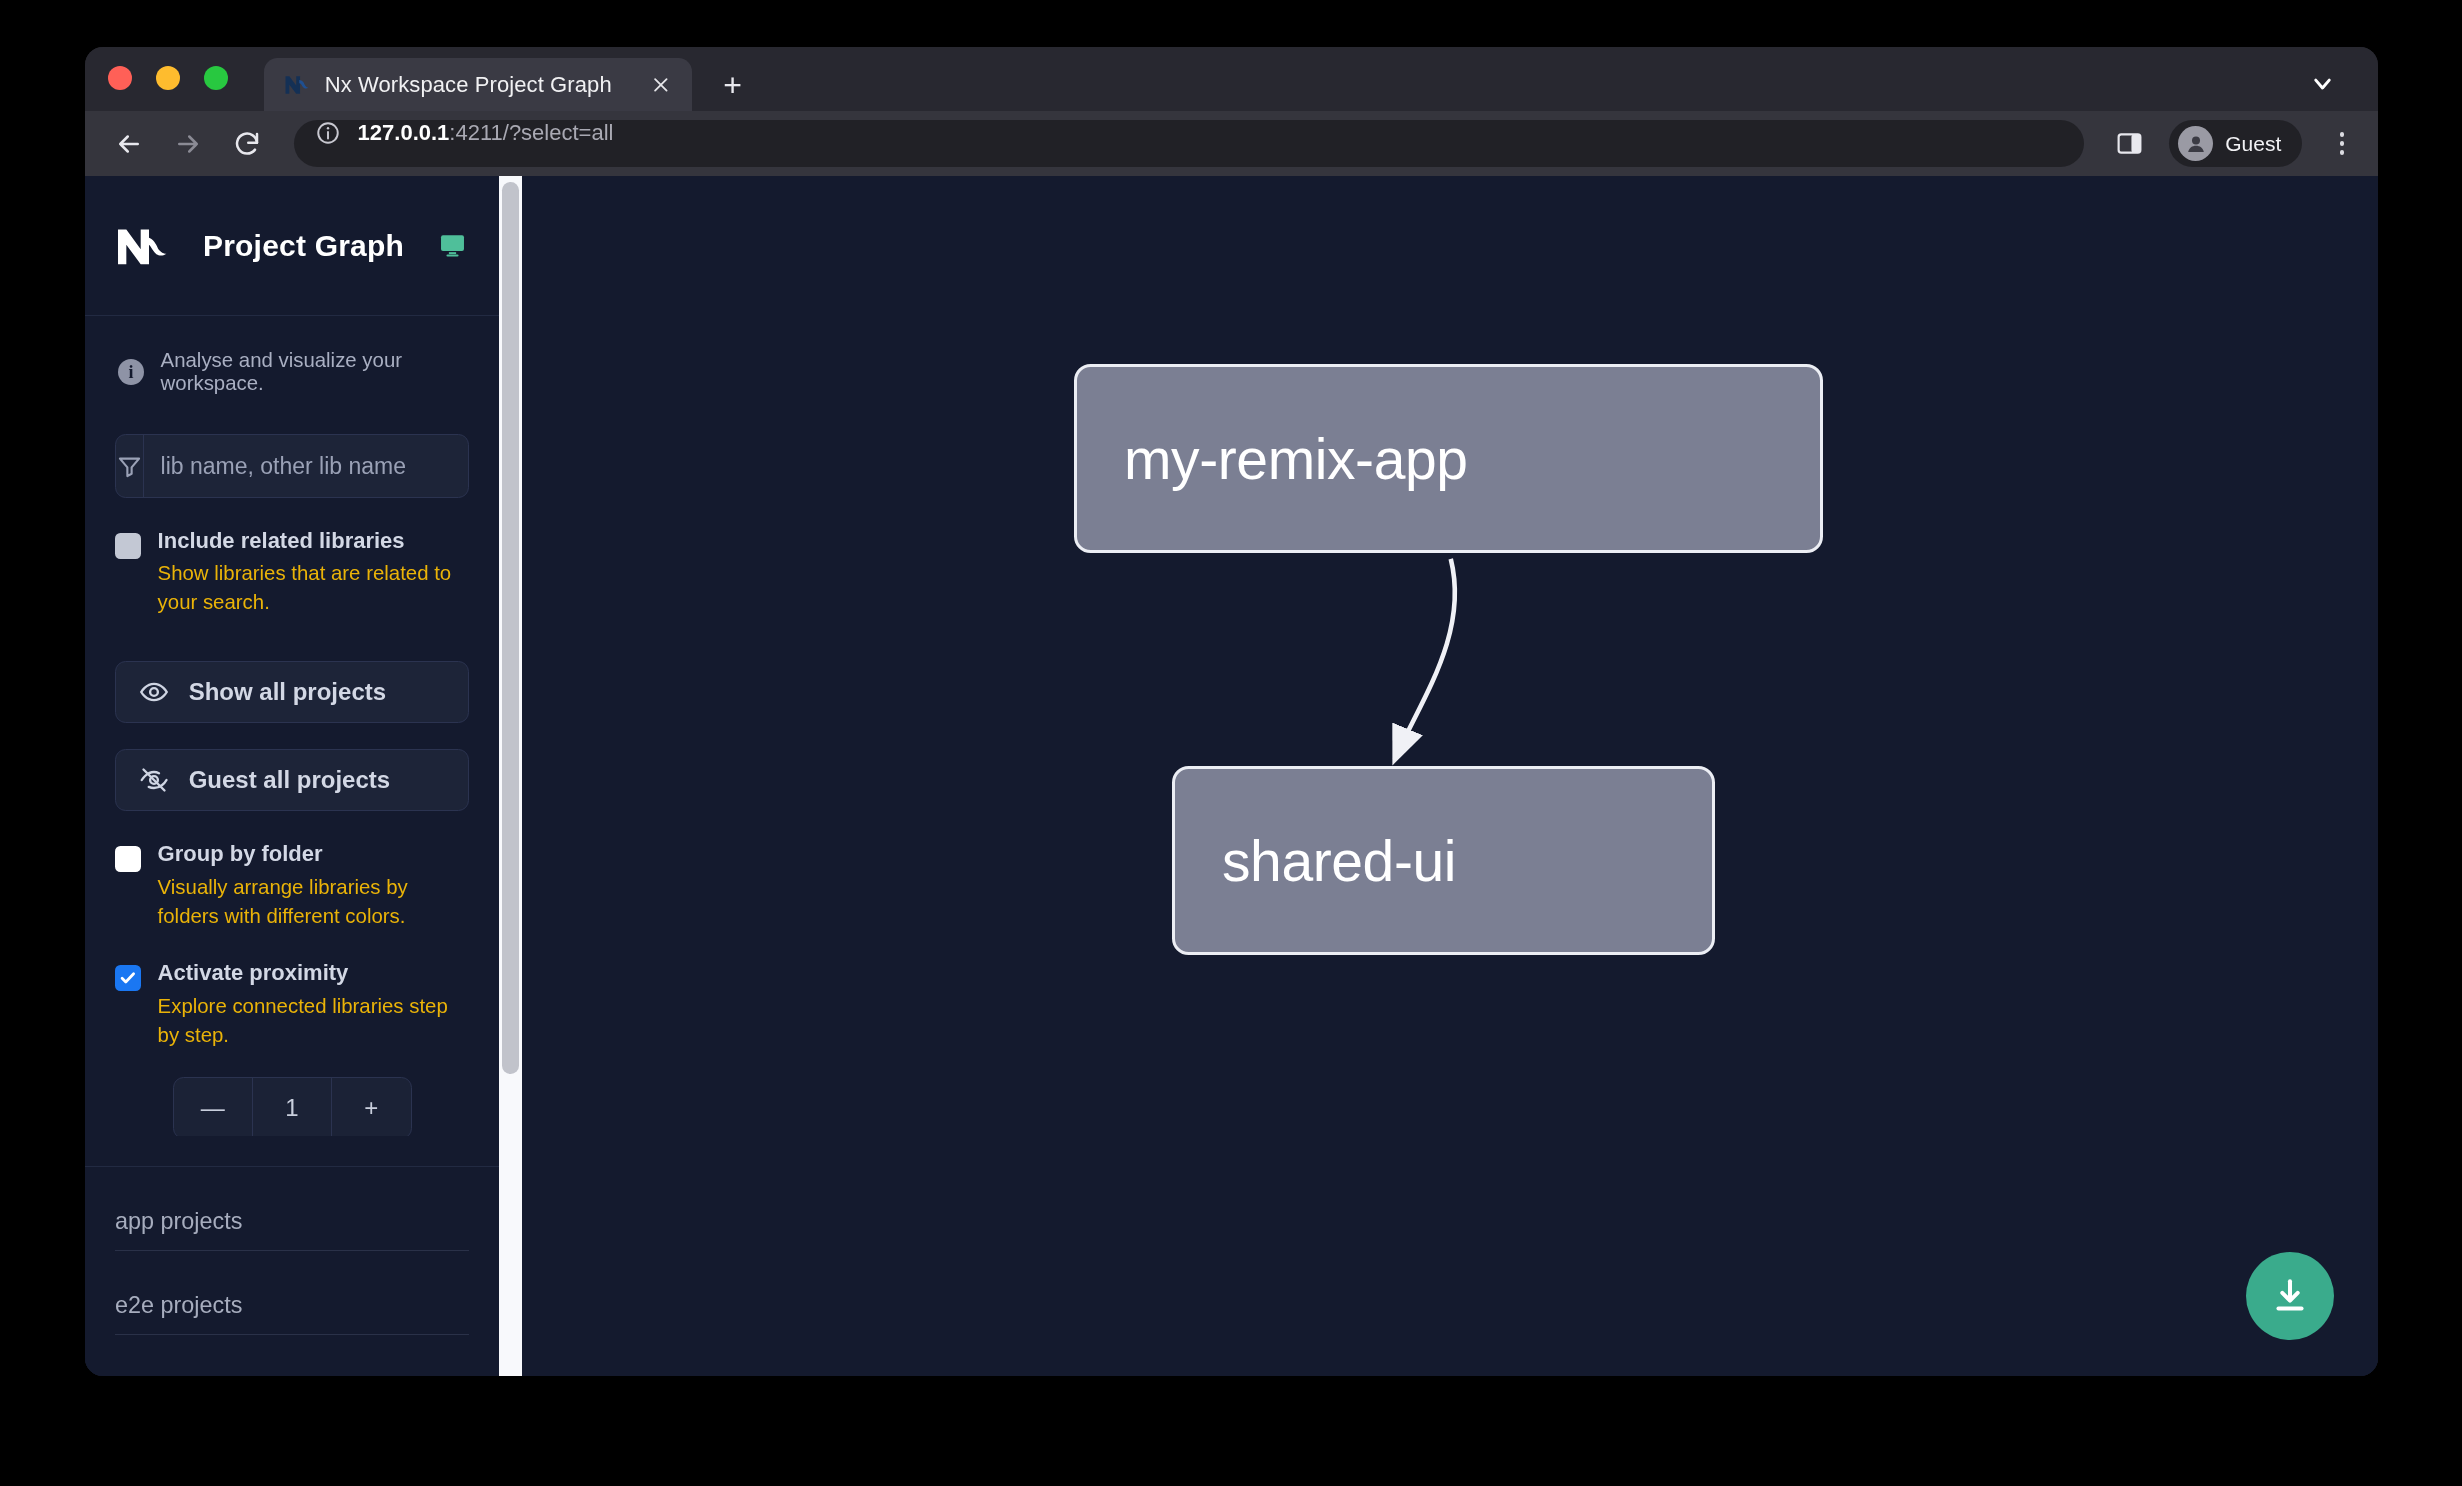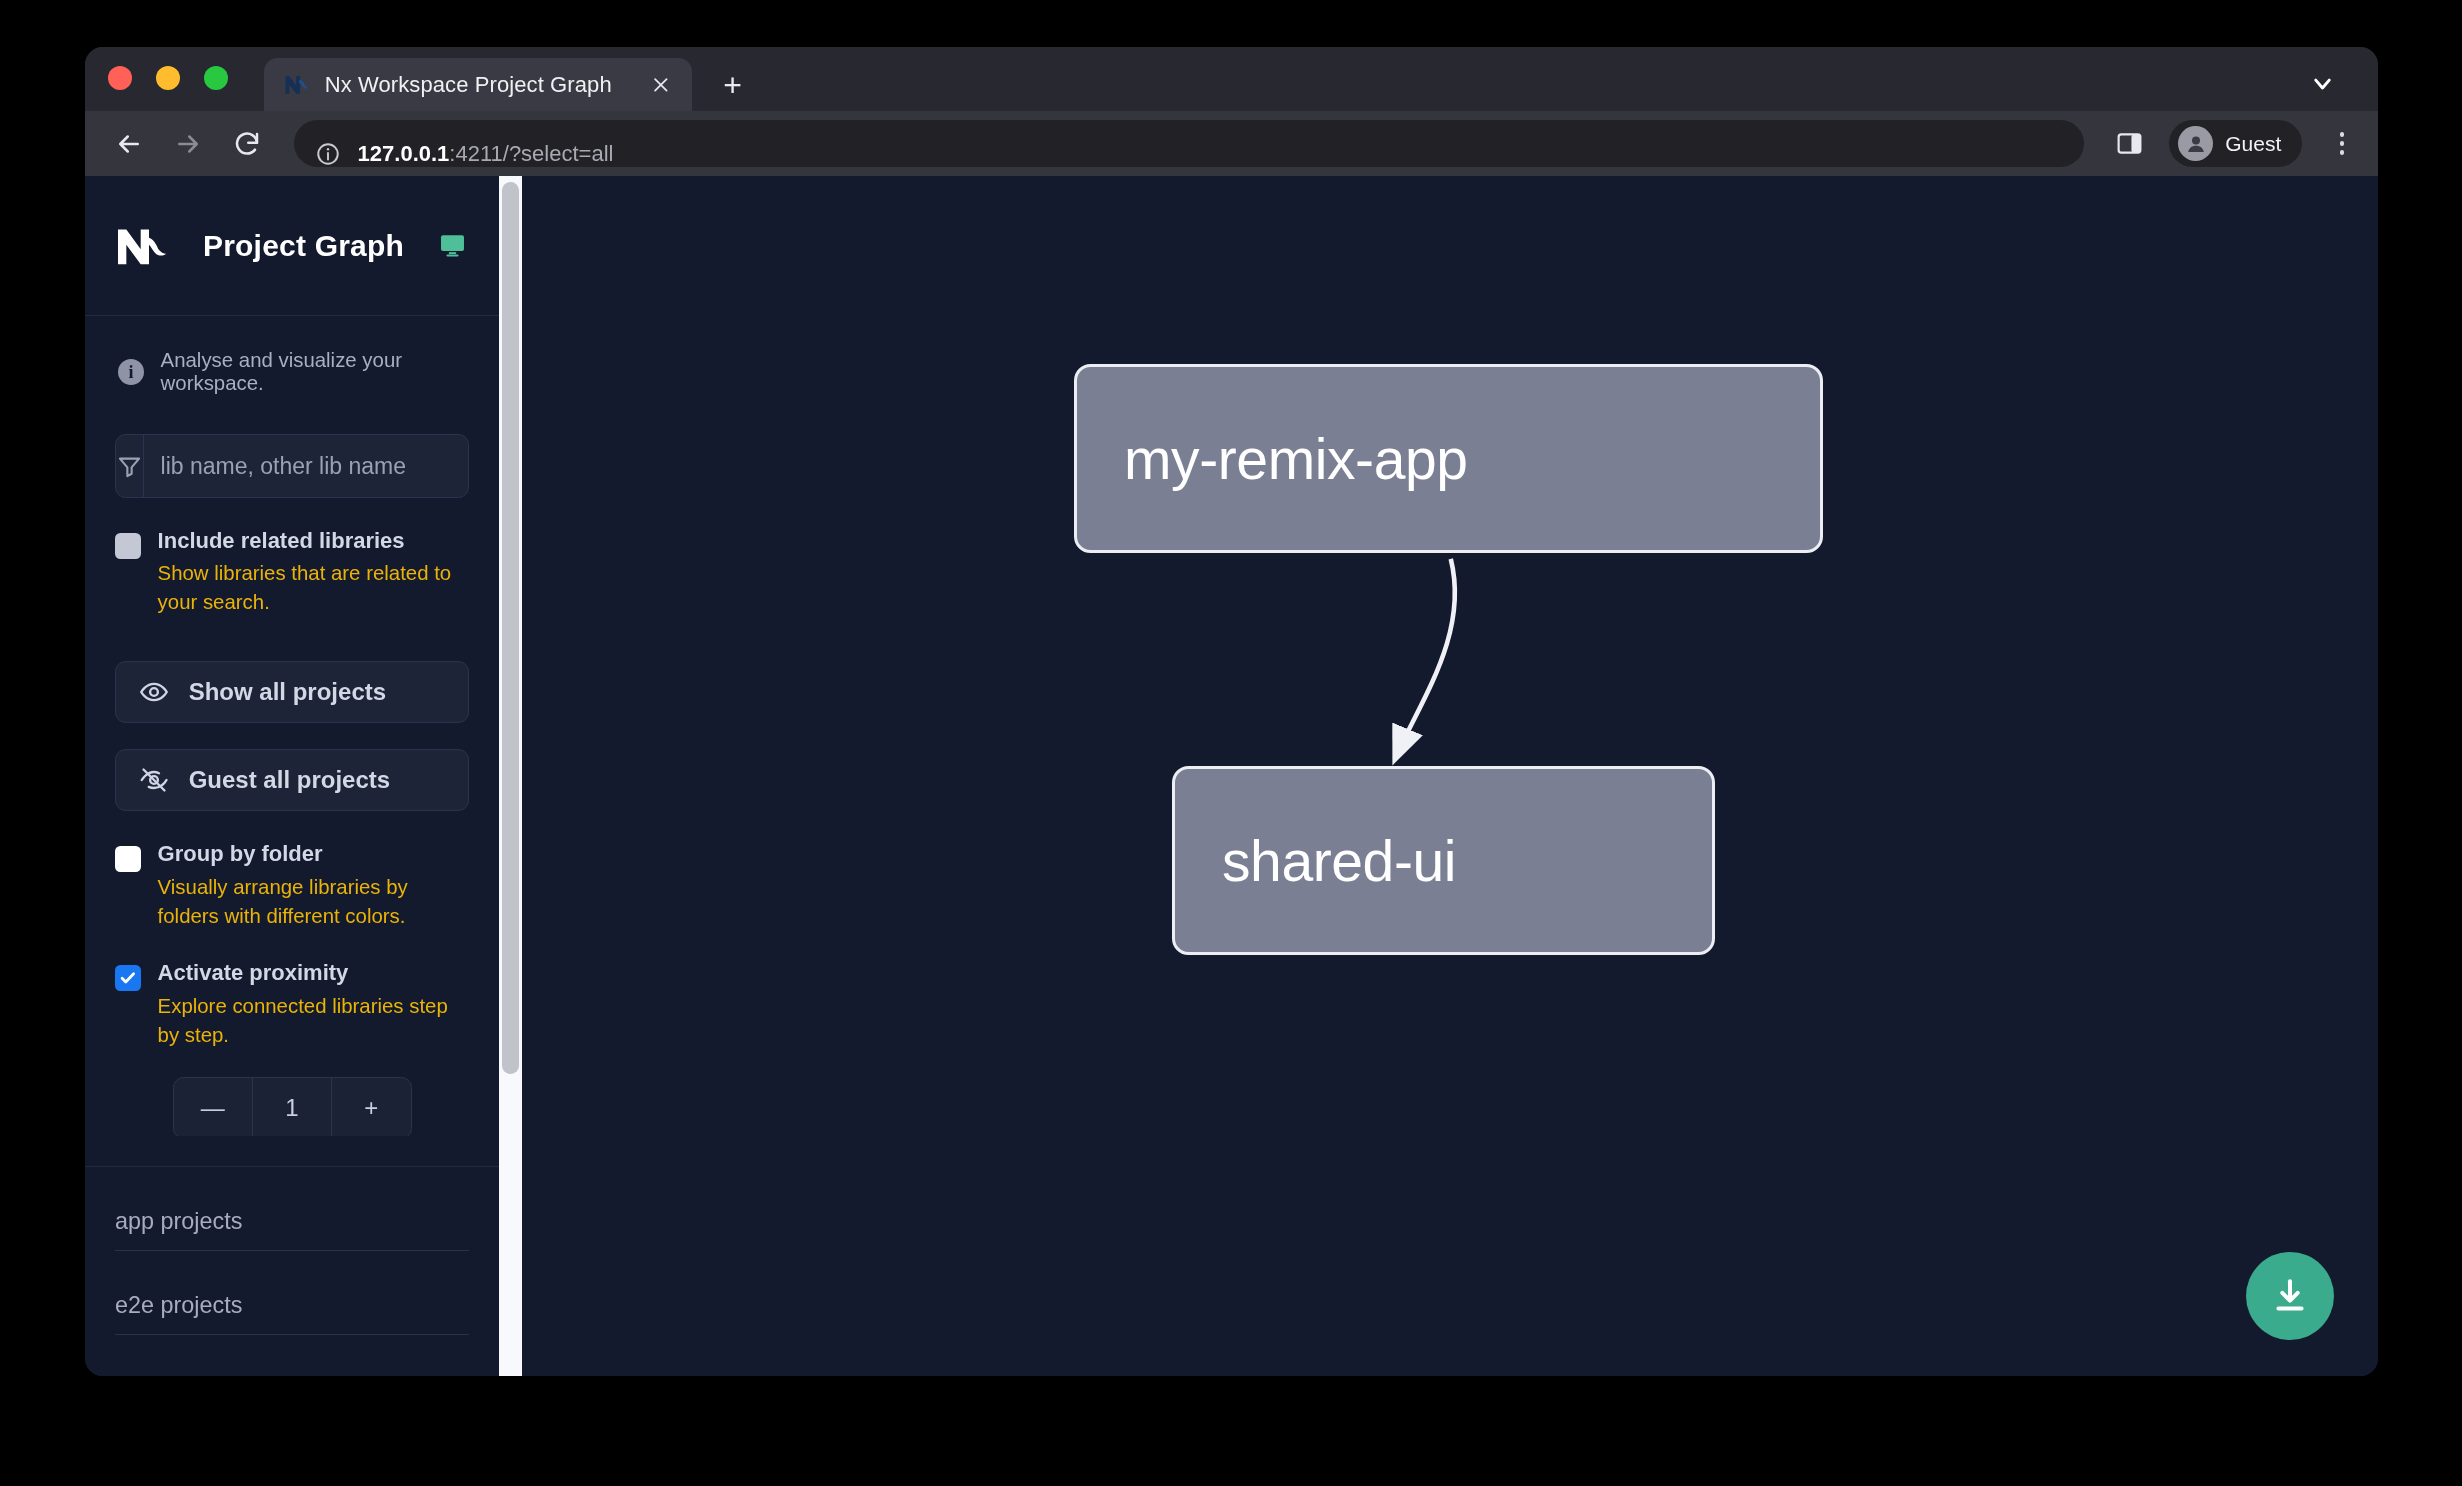--- a/index.html
+++ b/index.html
@@ -82,21 +82,21 @@
     width: 36px; height: 36px;
     display: flex; align-items: center; justify-content: center;
     color: #e8e8ee;
   }
   .navbtn.disabled { color: #8b8b95; }
   .omnibox {
     flex: 1 1 auto;
     height: 47px;
     background: #212126;
     border-radius: 24px;
-    display: flex; align-items: flex-end;
+    display: flex; align-items: flex-start;
     padding: 0 21px;
     gap: 16.6px;
     margin: 0 6px;
   }
   .omni-info { width: 26px; height: 26px; color: #c8c8d0; flex: 0 0 auto; }
   .omni-url { font-size: 22px; color: #a9a9b3; white-space: nowrap; }
   .omni-url b { color: #ffffff; font-weight: 700; }
   .panel-icon { width: 33px; height: 33px; display: flex; align-items: center; justify-content: center; }
   .profile {
     height: 47px; background: #212126; border-radius: 24px;

